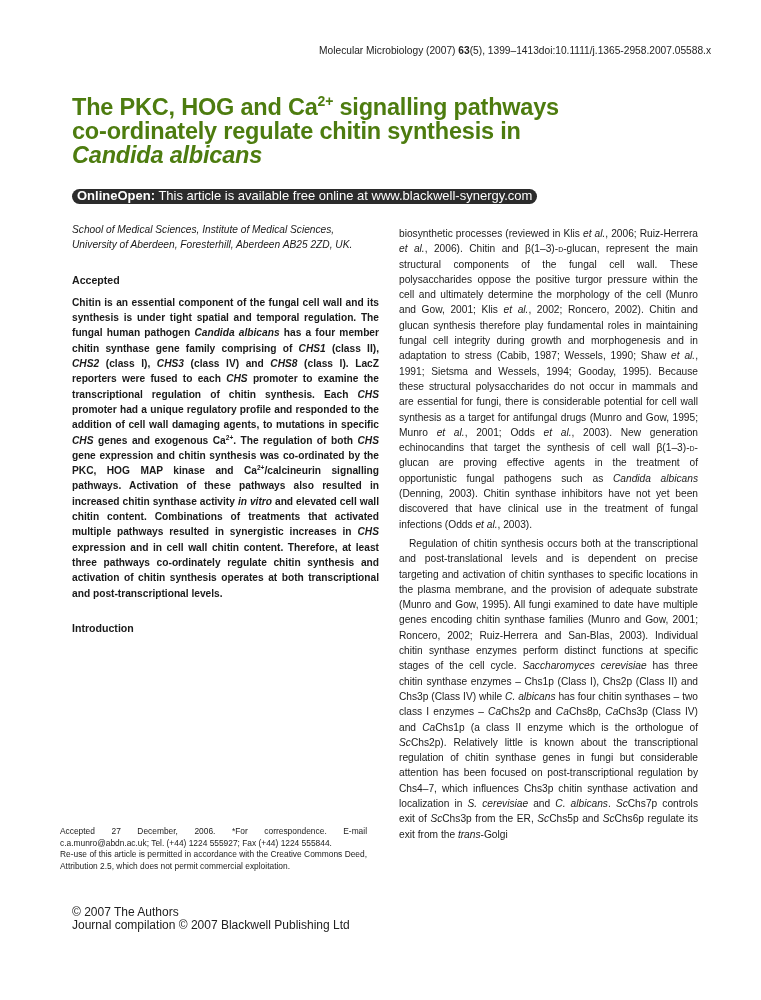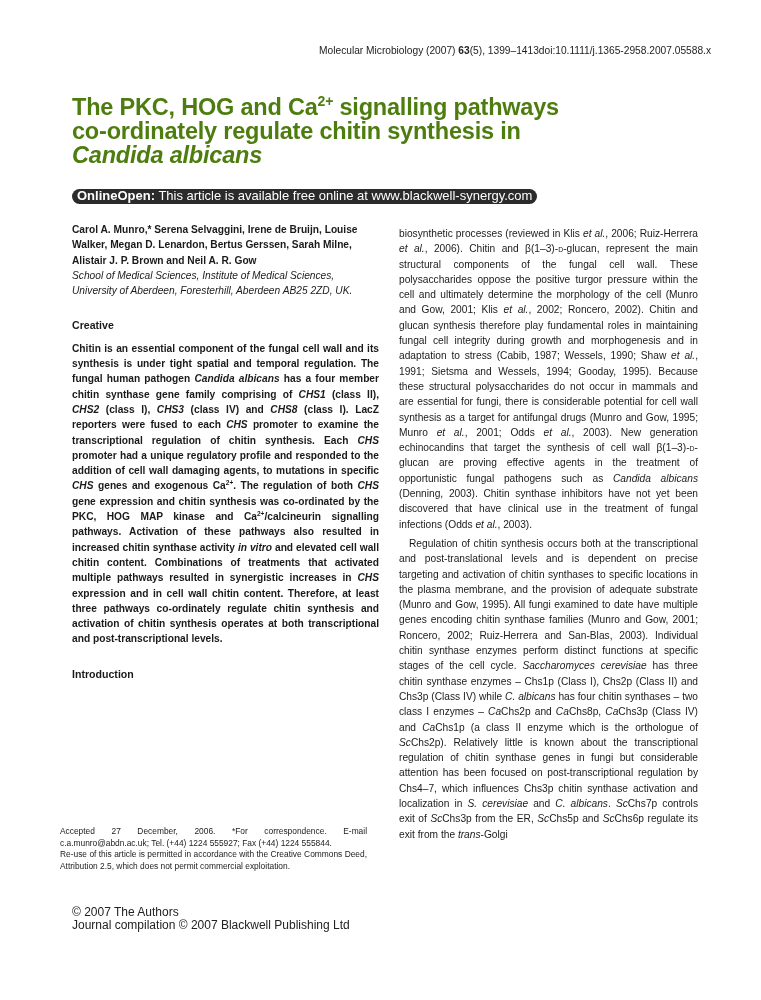--- a/index.html
+++ b/index.html
@@ -39,24 +39,23 @@
   <span>The PKC, HOG and Ca</span><sup>2+</sup><span> signalling pathways</span><br>
   <span>co-ordinately regulate chitin synthesis in</span><br>
   <i>Candida albicans</i>
 </div>
 
 <div class="open-badge">
   <b>OnlineOpen:</b><span> This article is available free online at www.blackwell-synergy.com</span>
 </div>
 
 <div class="col left">
-  <div class="authors">Carol A. Munro,* Serena Selvaggini, Irene de Bruijn, Louise Walker, Megan D. Lenardon, Bertus Gerssen, Sarah Milne, Alistair J. P. Brown and Neil A. R. Gow</div>
   <div class="affil">School of Medical Sciences, Institute of Medical Sciences, University of Aberdeen, Foresterhill, Aberdeen AB25 2ZD, UK.</div>
 
-  <div class="heading">Creative</div>
+  <div class="heading">Accepted</div>
   <div class="abstract"><span>Chitin is an essential component of the fungal cell wall and its synthesis is under tight spatial and temporal regulation. The fungal human pathogen </span><i>Candida albicans</i><span> has a four member chitin synthase gene family comprising of </span><i>CHS1</i><span> (class II), </span><i>CHS2</i><span> (class I), </span><i>CHS3</i><span> (class IV) and </span><i>CHS8</i><span> (class I). LacZ reporters were fused to each </span><i>CHS</i><span> promoter to examine the transcriptional regulation of chitin synthesis. Each </span><i>CHS</i><span> promoter had a unique regulatory profile and responded to the addition of cell wall damaging agents, to mutations in specific </span><i>CHS</i><span> genes and exogenous Ca</span><sup class="s">2+</sup><span>. The regulation of both </span><i>CHS</i><span> gene expression and chitin synthesis was co-ordinated by the PKC, HOG MAP kinase and Ca</span><sup class="s">2+</sup><span>/calcineurin signalling pathways. Activation of these pathways also resulted in increased chitin synthase activity </span><i>in vitro</i><span> and elevated cell wall chitin content. Combinations of treatments that activated multiple pathways resulted in synergistic increases in </span><i>CHS</i><span> expression and in cell wall chitin content. Therefore, at least three pathways co-ordinately regulate chitin synthesis and activation of chitin synthesis operates at both transcriptional and post-transcriptional levels.</span></div>
 
   <div class="heading">Introduction</div>
 </div>
 
 <div class="footnote">
   <p>Accepted 27 December, 2006. *For correspondence. E-mail c.a.munro@abdn.ac.uk; Tel. (+44) 1224 555927; Fax (+44) 1224 555844.</p>
   <p>Re-use of this article is permitted in accordance with the Creative Commons Deed, Attribution 2.5, which does not permit commercial exploitation.</p>
 </div>
 

